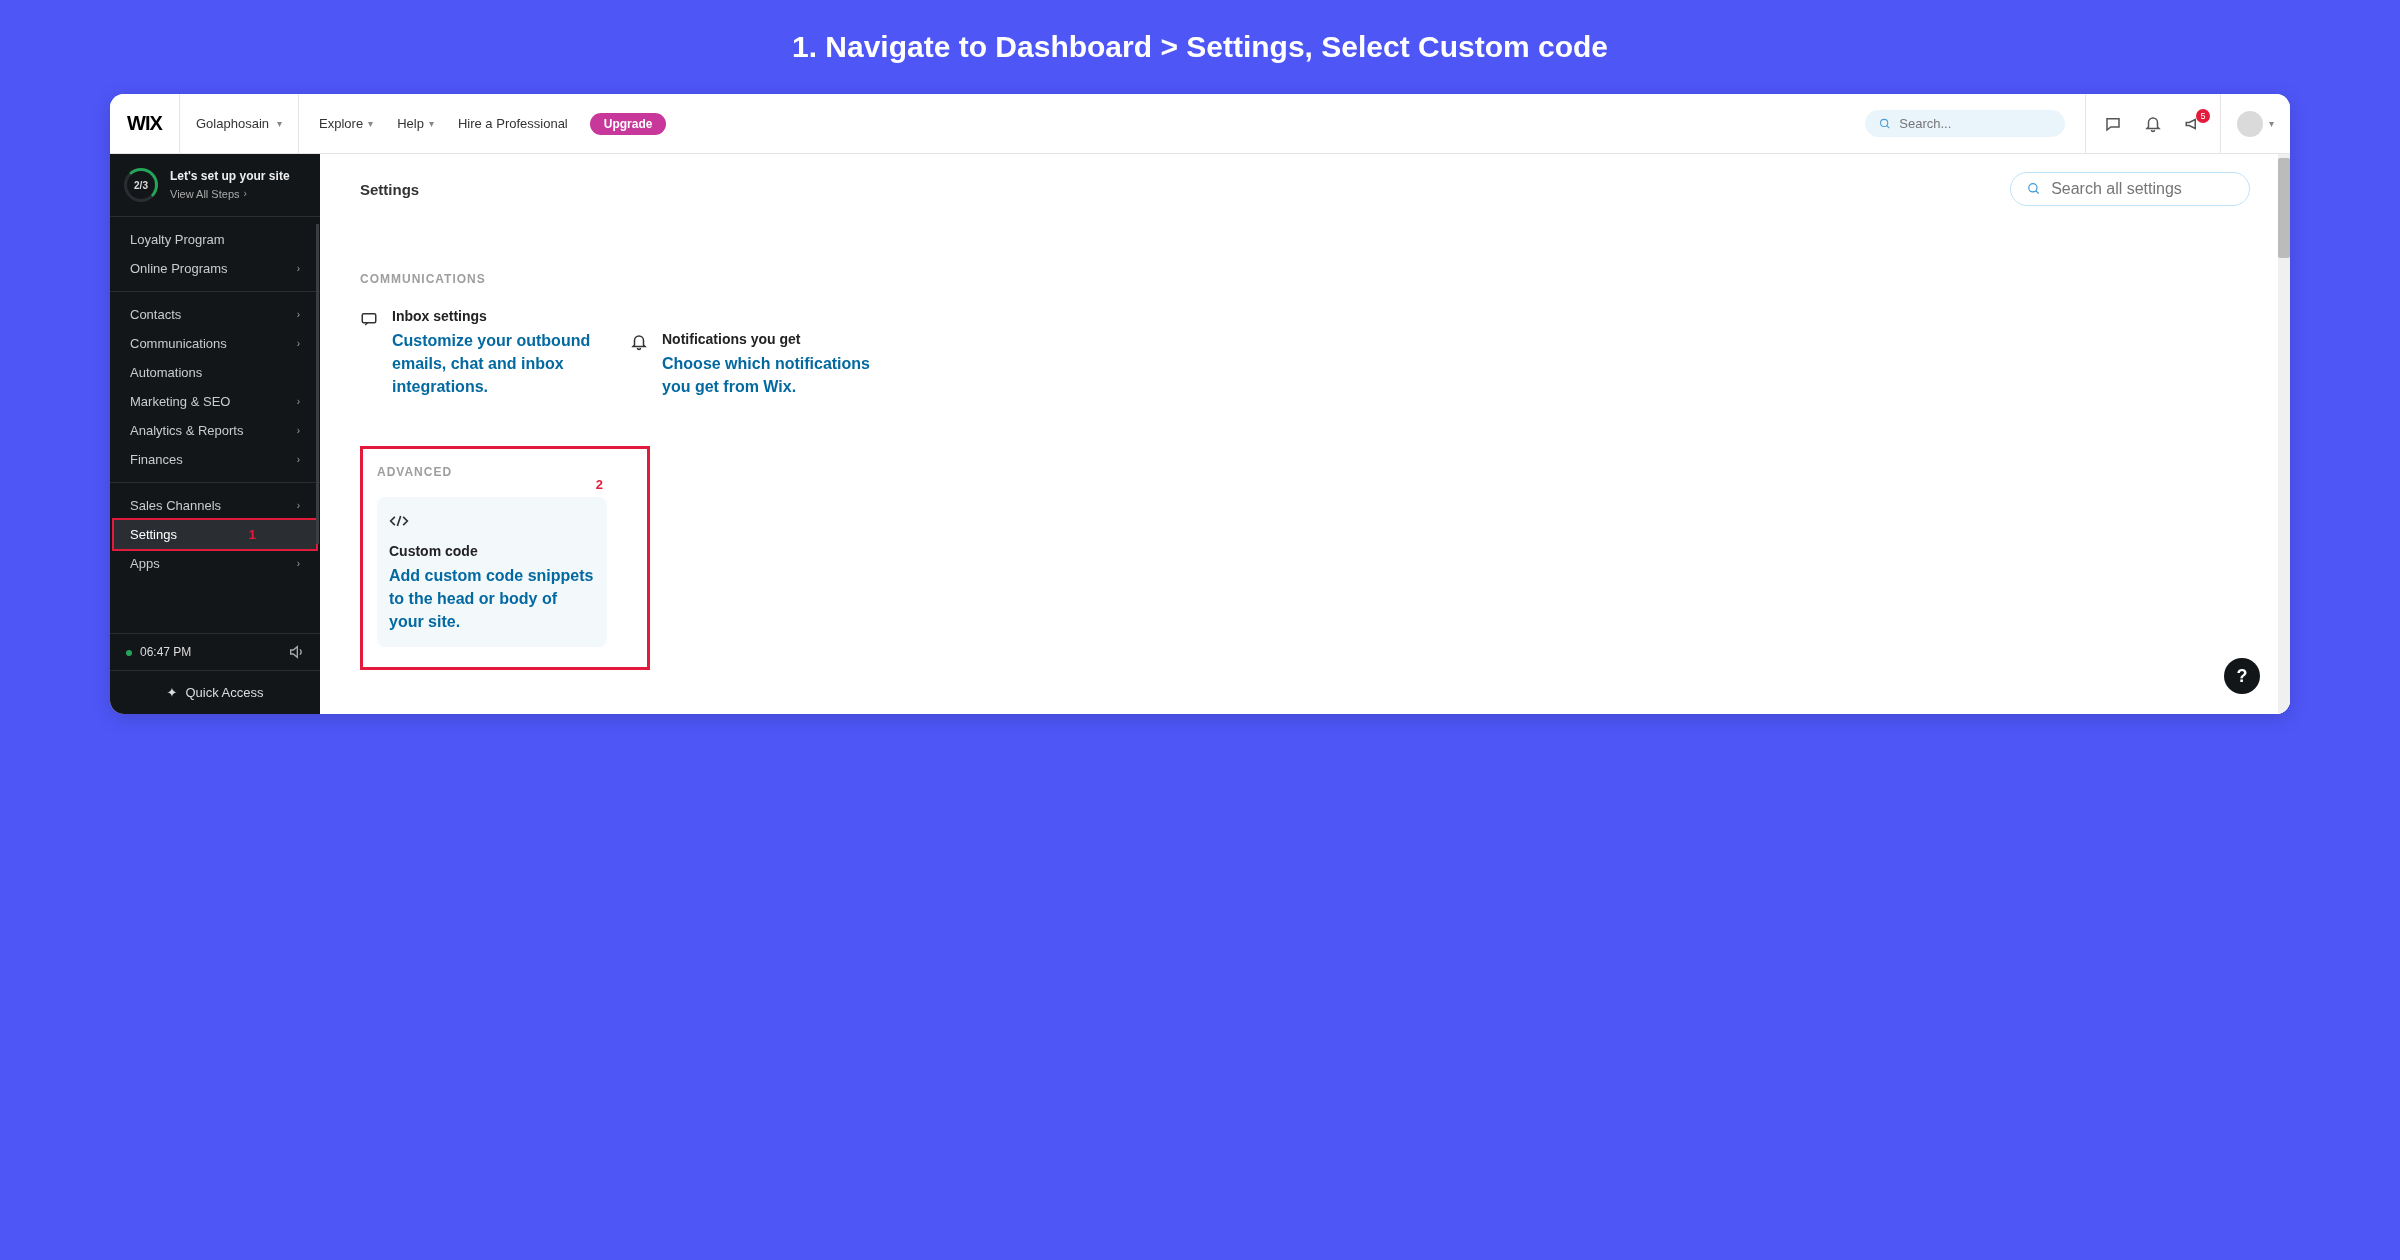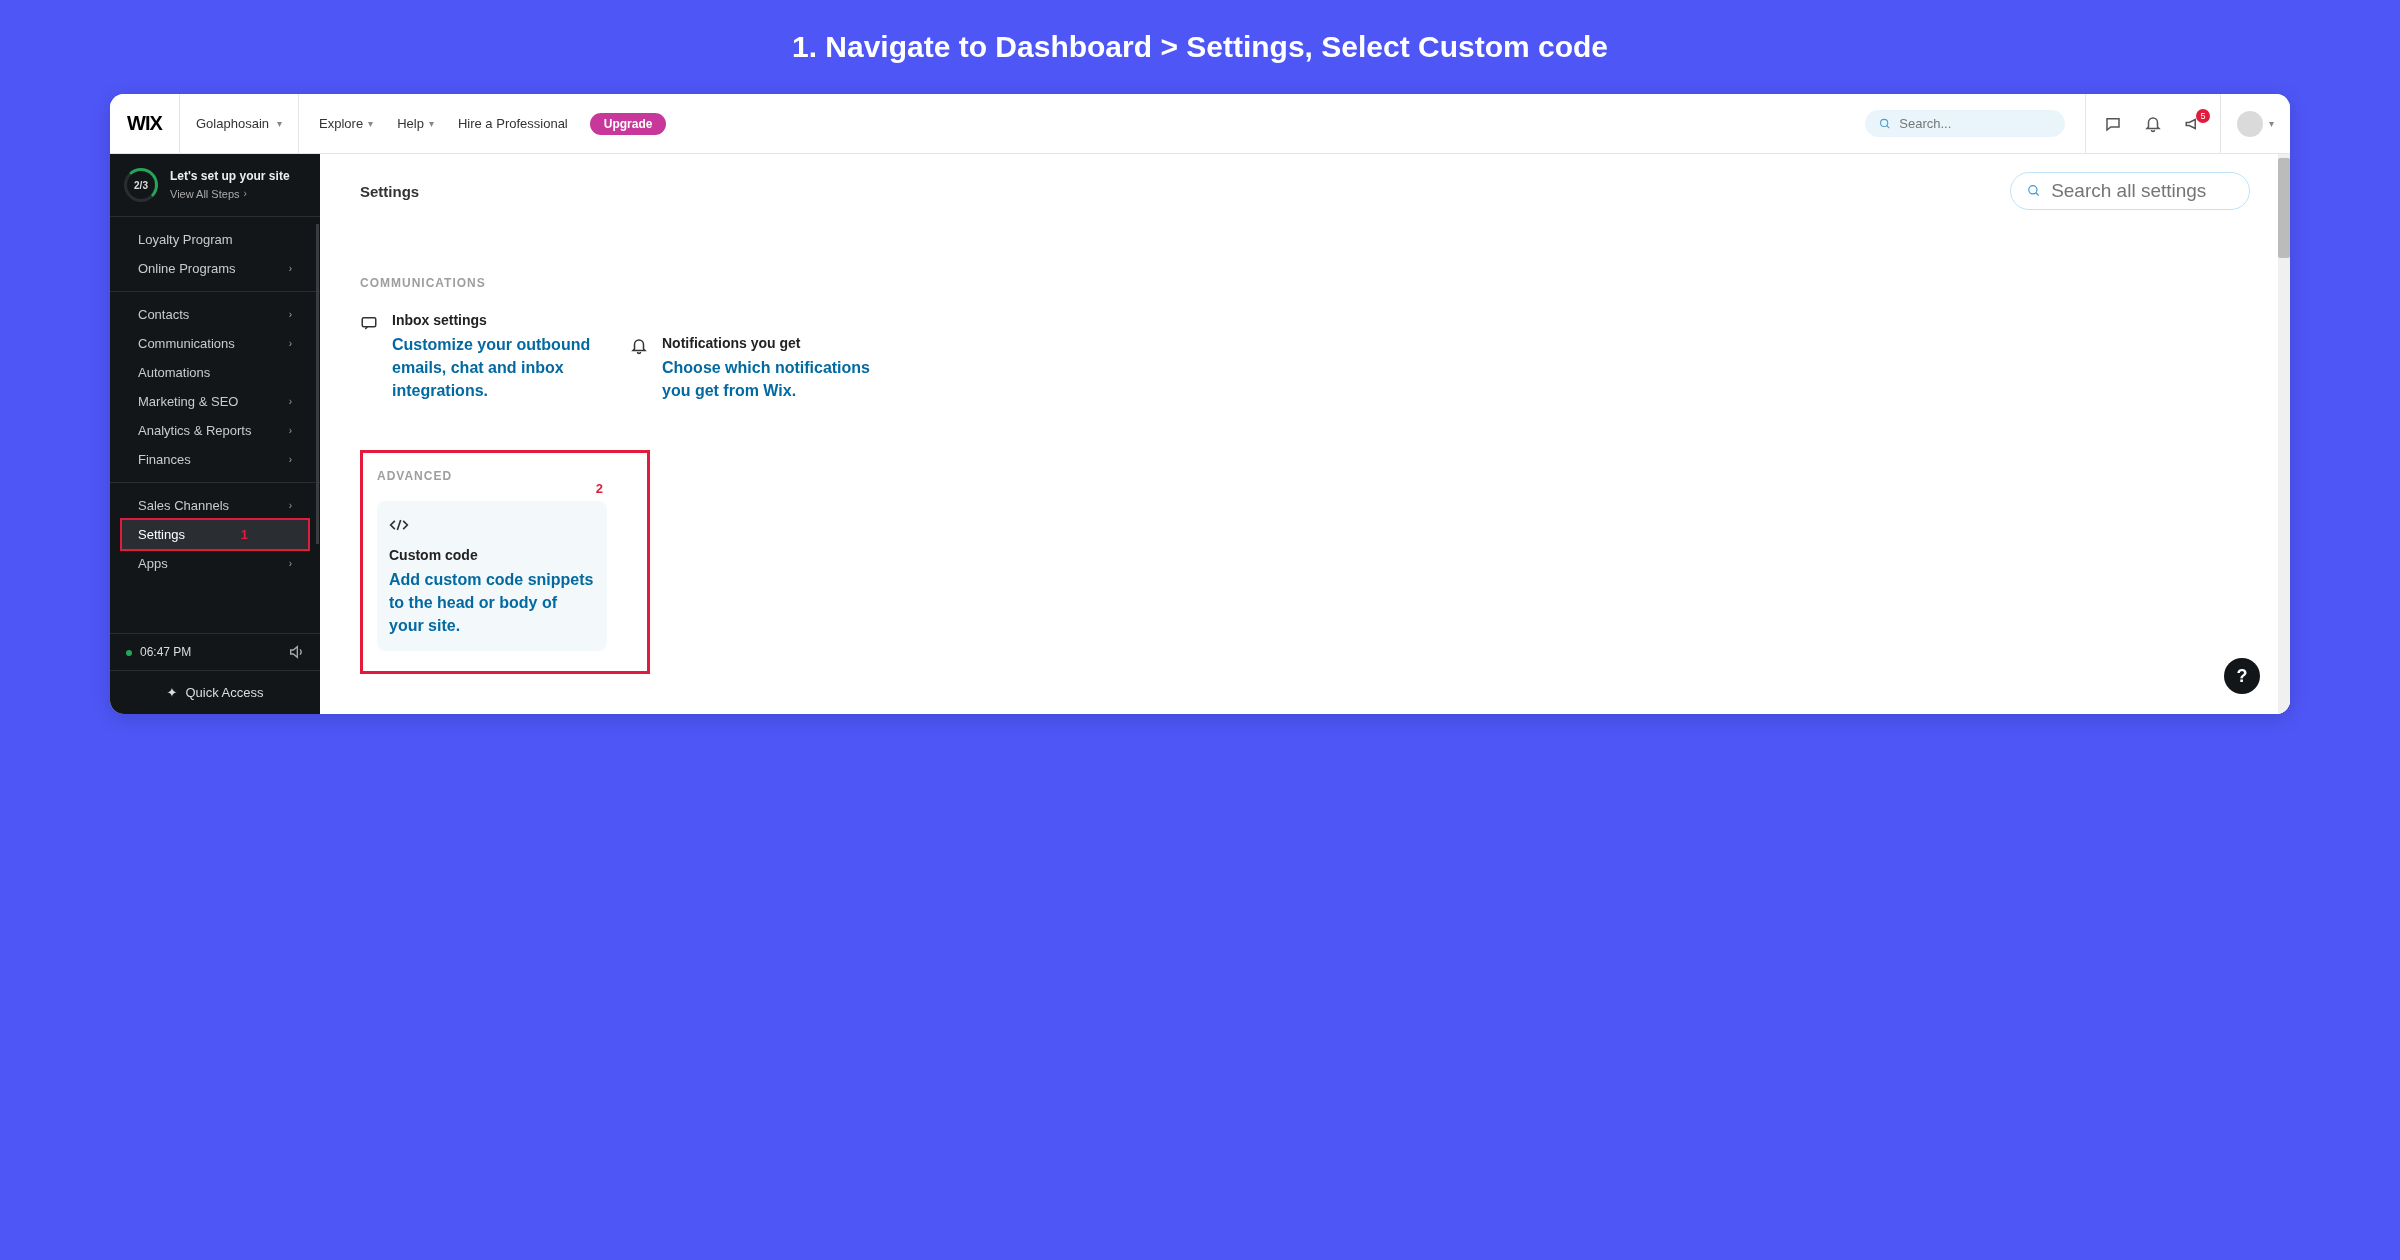--- a/index.html
+++ b/index.html
@@ -170,21 +170,21 @@
       border-right-color:#25A55A;
       display:flex;
       align-items:center;
       justify-content:center;
       font-size:10px;
       font-weight:700;
     }
     .setup-texts { line-height:1.35; }
     .setup-title { font-size:12px; font-weight:600; color:#EEE; }
     .setup-link { font-size:11px; color:#AAA; display:flex; align-items:center; gap:4px; cursor:pointer; margin-top:2px;}
-    .side-group { padding: 8px 12px; }
+    .side-group { padding: 8px 4px; }
     .side-group + .side-group { border-top:1px solid #2A2E32; }
     .side-item {
       display:flex;
       align-items:center;
       justify-content:space-between;
       padding: 7px 16px;
       color:#C9CCCF;
       cursor:pointer;
       font-size:13px;
     }
@@ -243,21 +243,21 @@
       border-radius: 20px;
       display:flex;
       align-items:center;
       gap:10px;
       padding: 7px 16px;
       width: 240px;
     }
     .search-settings input {
       border:none;
       outline:none;
-      font-size:19px;
+      font-size:16px;
       width:100%;
       color:#ec4899;
     }
     .content-body {
       padding: 0 36px 30px 36px;
       background:#FFF;
     }
     .content-card {
       background:#FFF;
       margin: 0 4px;

